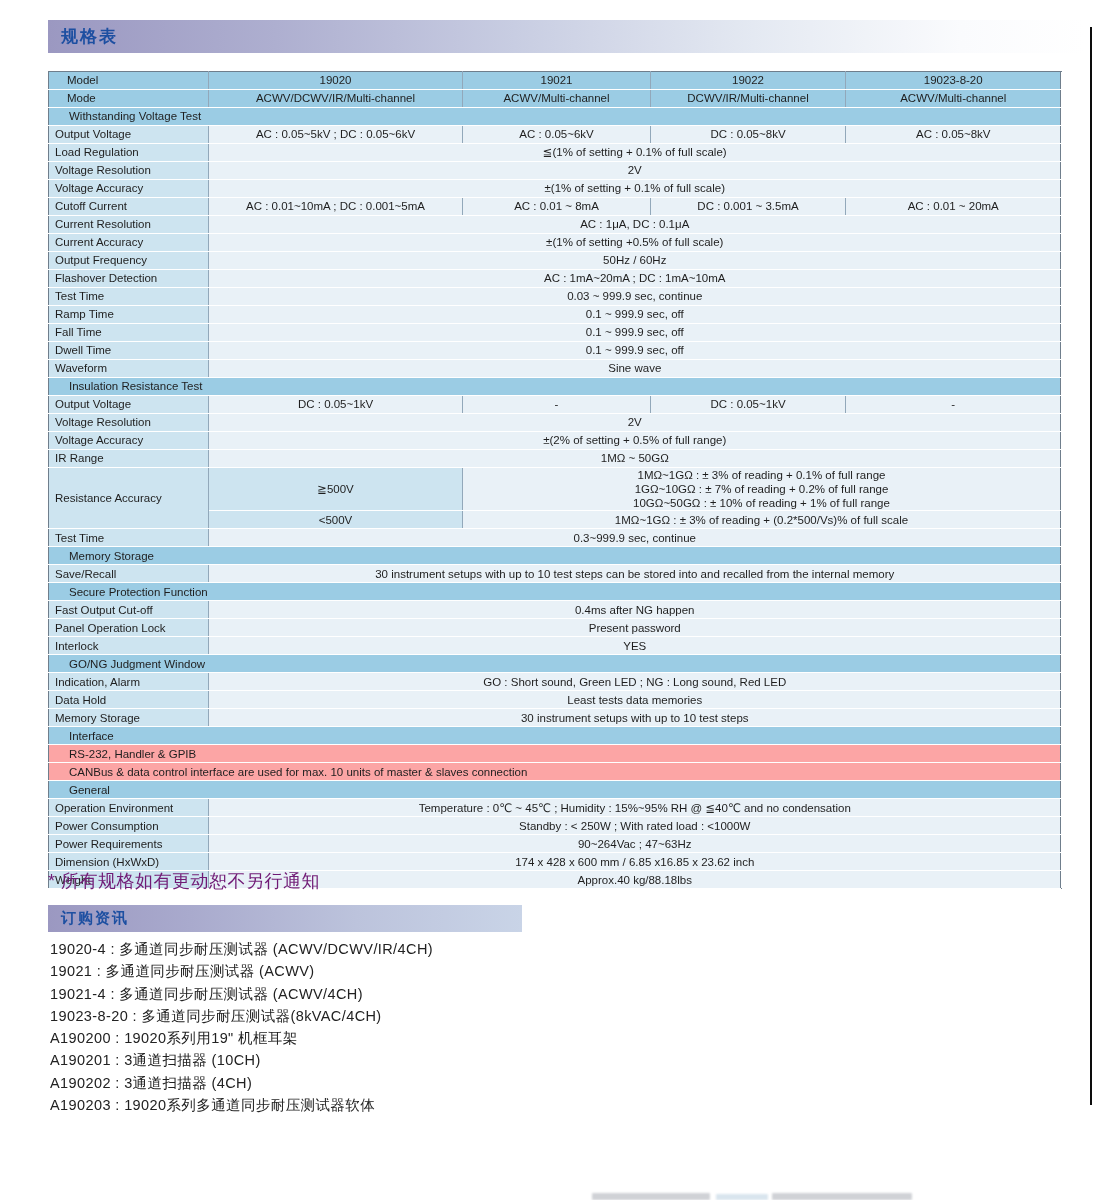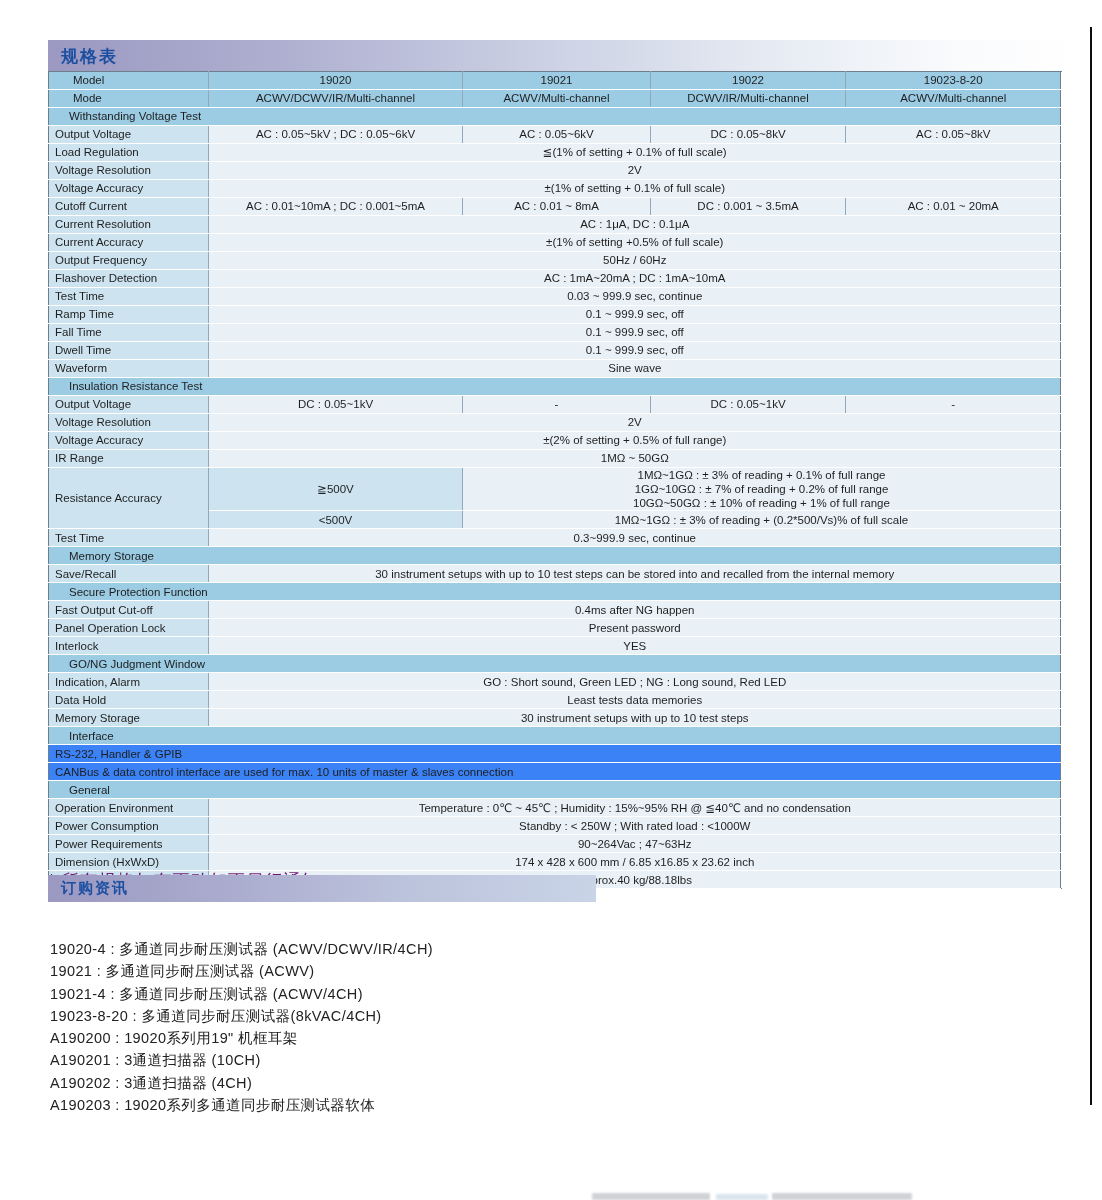--- a/index.html
+++ b/index.html
@@ -9,44 +9,44 @@
     -webkit-font-smoothing:antialiased;
   }
   
   .banner{
     position:absolute;left:48px;display:flex;align-items:center;
     background:linear-gradient(90deg,#9b98c1 0%,#aeafd0 22%,#c8cde2 45%,#e4e9f2 68%,#fafbfd 88%,#ffffff 100%);
   }
   .banner .banner-title{
     color:#1d4fa1;font-weight:bold;letter-spacing:2px;padding-left:13px;
   }
-  #spec-banner{top:40px;width:1037px;height:33px;}
+  #spec-banner{top:20px;width:1037px;height:33px;}
   #spec-banner .banner-title{font-size:17px;}
-  #order-banner{top:875px;width:548px;height:27px;
+  #order-banner{top:905px;width:474px;height:27px;
     background:linear-gradient(90deg,#9b98c1 0%,#a9aacd 30%,#bcc3dc 65%,#c9d4e7 100%);font-family:Liberation Serif, serif;}
   #order-banner .banner-title{font-size:15px;}
 
   
   table#spec-table{
     position:absolute;left:48px;top:71px;width:1012px;
     border-collapse:collapse;table-layout:fixed;
     border:1px solid #6f7e8c;
   }
   #spec-table td{
     font-size:11.5px;color:#1e1e1e;height:17px;line-height:1.22;
     padding:0 3px;border-right:1px solid #92a8ba;border-bottom:1px solid #ffffff;
     overflow:hidden;white-space:pre-line;
   }
   #spec-table td:last-child{border-right:none;}
   #spec-table td.lbl{background:#cde4f0;text-align:left;padding-left:6px;}
   #spec-table td.val{background:#e9f1f7;text-align:center;}
   #spec-table td.hdr{background:#9bcce4;text-align:center;}
-  #spec-table td.hdrl{background:#9bcce4;text-align:left;padding-left:24px;}
+  #spec-table td.hdrl{background:#9bcce4;text-align:left;padding-left:18px;}
   #spec-table tr.sec td{background:#9bcce4;text-align:left;padding-left:20px;border-right:none;}
-  #spec-table tr.fullrow td{background:#3b82f6;text-align:left;padding-left:6px;border-right:none;}
+  #spec-table tr.fullrow td{background:#fca5a5;text-align:left;padding-left:20px;border-right:none;}
   #spec-table td.sub{background:#cde4f0;text-align:center;}
 
   
   #footnote{
     position:absolute;left:48px;top:869px;font-size:18px;color:#701a75;letter-spacing:.5px;
   }
 
   
   #order-list{position:absolute;left:50px;top:938px;}
   #order-list .order-item{

